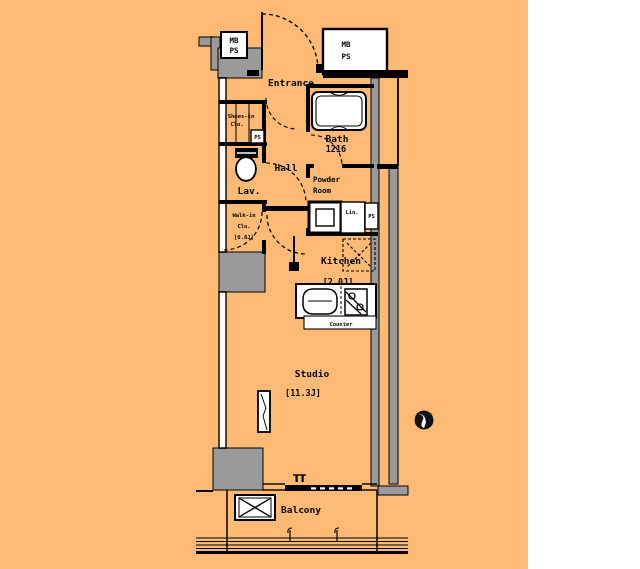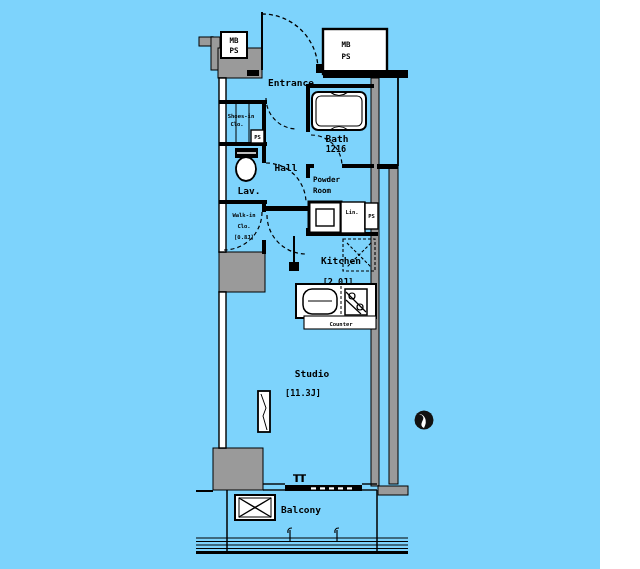--- a/index.html
+++ b/index.html
@@ -1,16 +1,16 @@
 <!DOCTYPE html>
 <html><head>
 <meta charset="utf-8">
 <style>
   html,body{margin:0;padding:0;background:#ffffff;}
-  #stage{position:relative;width:600px;height:569px;background:#7dd3fc;overflow:hidden;
+  #stage{position:relative;width:528px;height:569px;background:#fdba74;overflow:hidden;
          font-family:"DejaVu Sans Mono", monospace;text-align:center;}
   svg{position:absolute;left:0;top:0;}
   text{font-family:"DejaVu Sans Mono", monospace;font-weight:bold;fill:#000;}
   .room-label{font-size:9.5px;}
   .size-label{font-size:8.5px;}
   .tiny-label{font-size:7.5px;}
   .micro-label{font-size:5.5px;}
   .wall{fill:#000;}
   .gray{fill:#9a9a9a;stroke:#000;stroke-width:1;}
   .dbl{fill:#fff;stroke:#000;stroke-width:1.4;}

